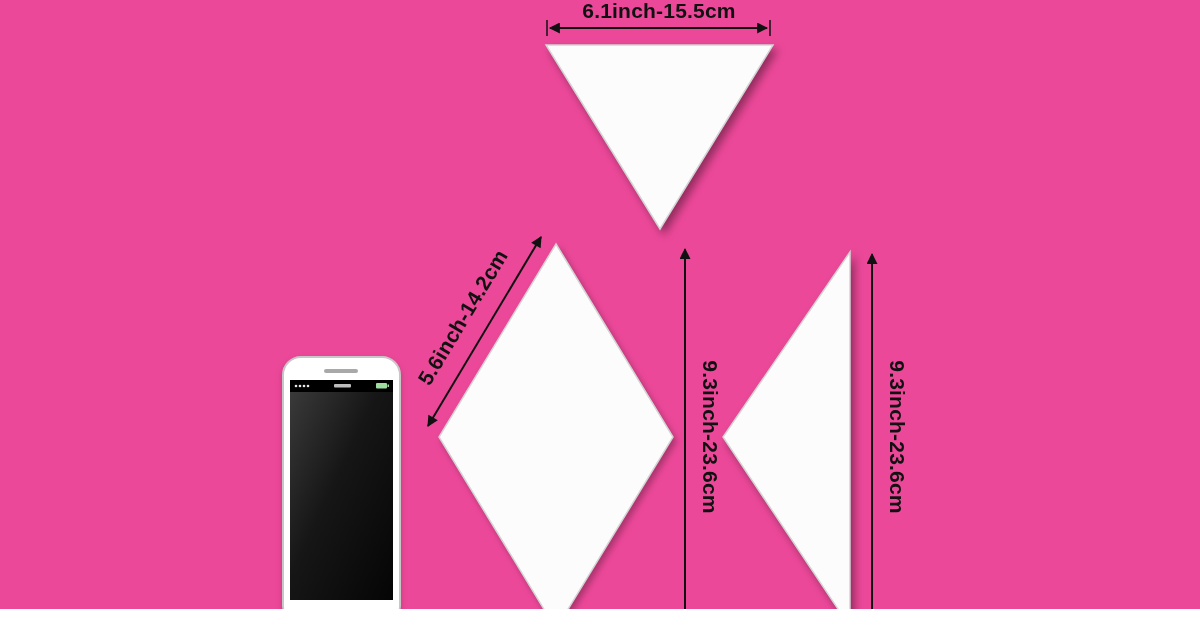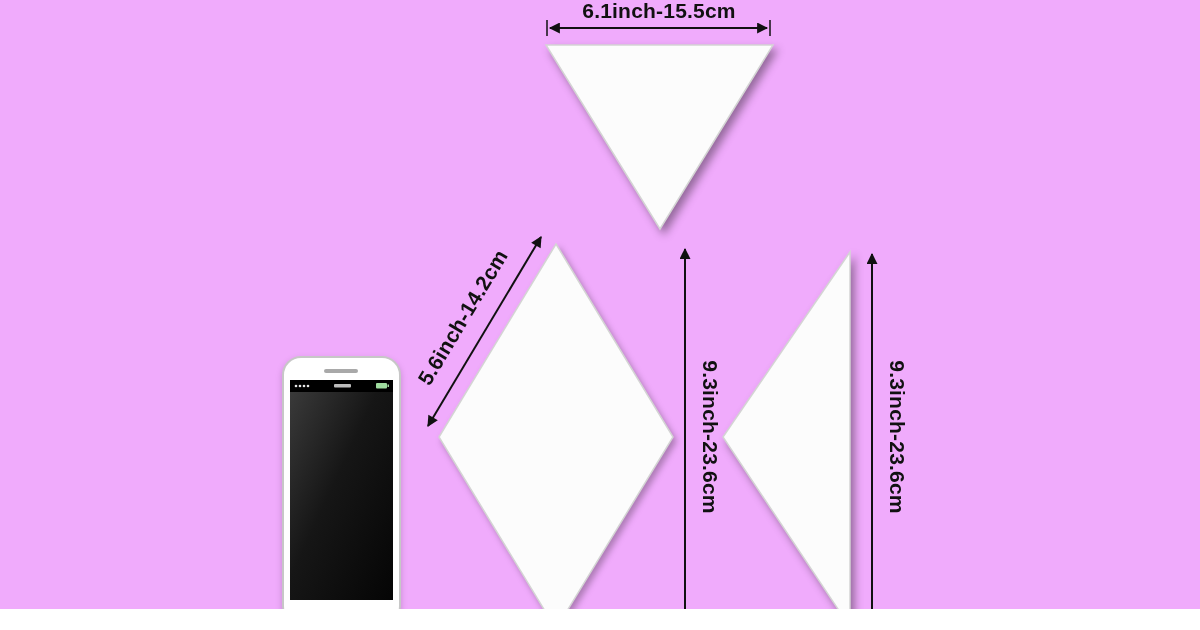--- a/index.html
+++ b/index.html
@@ -1,20 +1,20 @@
 <!DOCTYPE html>
 <html><head>
 <meta charset="utf-8">
 <style>
   html, body { margin: 0; padding: 0; background: #ffffff; }
   .canvas {
     position: relative;
     width: 1200px;
     height: 609px;
-    background: #f0abfc;
+    background: #ec4899;
     overflow: hidden;
     font-family: "Liberation Sans", sans-serif;
   }
   svg { display: block; }
   .shape {
     stroke: #d4d4d4;
     stroke-width: 1.5;
   }
   .shadowed {
     filter: drop-shadow(4px 5px 4px rgba(0,0,0,0.38));

